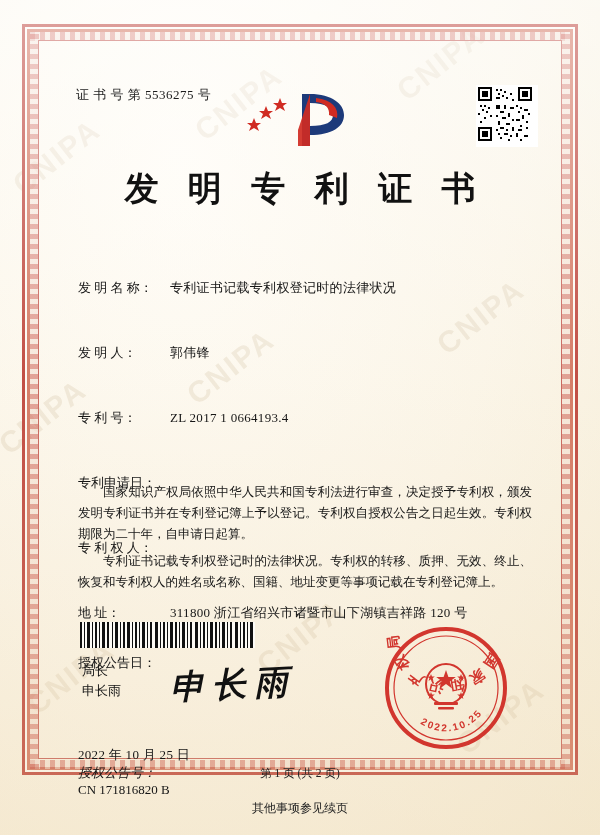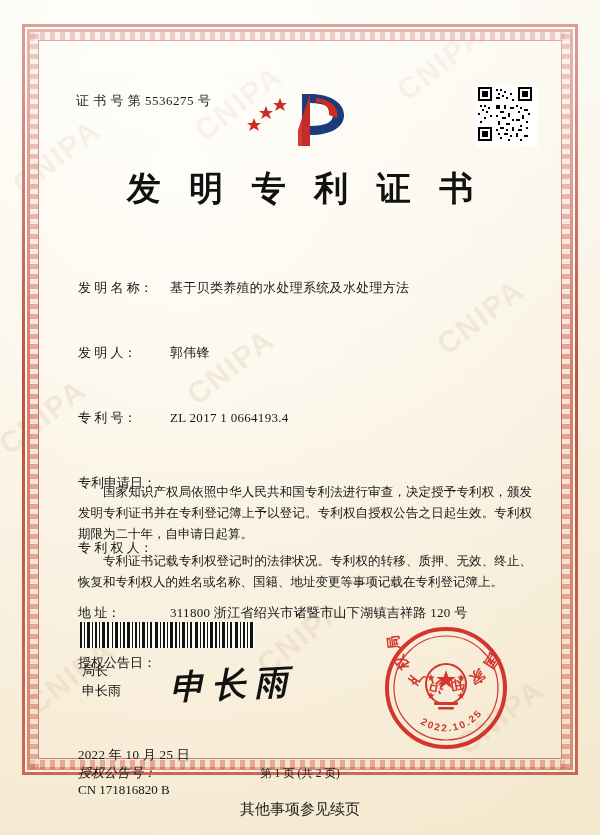--- a/index.html
+++ b/index.html
@@ -72,21 +72,21 @@
   }
   .corner {
     position: absolute;
     width: 26px; height: 26px;
     border: 3px solid #b8332b;
   }
 
   
   .cert-no {
     position: absolute;
-    left: 76px; top: 92px;
+    left: 76px; top: 86px;
     font-size: 13px;
     color: #1c1c1c;
     letter-spacing: .5px;
   }
   .qr {
     position: absolute;
     right: 62px; top: 85px;
     width: 58px; height: 58px;
     background: #ffffff;
     padding: 2px;
@@ -103,21 +103,21 @@
   }
 
   .title {
     position: absolute;
     left: 0; right: 0;
     top: 166px;
     text-align: center;
     font-size: 34px;
     letter-spacing: 10px;
     color: #111;
-    font-family: Liberation Serif, serif;
+    font-family: Liberation Sans, sans-serif;
     font-weight: bold;
     text-indent: 10px;
   }
 
   
   .fields {
     position: absolute;
     left: 78px;
     right: 70px;
     top: 232px;
@@ -214,21 +214,21 @@
     top: 766px;
     text-align: center;
     font-size: 11.5px;
     color: #222;
   }
   .footer-note {
     position: absolute;
     left: 0; right: 0;
     top: 800px;
     text-align: center;
-    font-size: 15px;
+    font-size: 12px;
     color: #222;
   }
 </style>
 </head>
 <body>
 
 <div class="page">
 
   <div class="watermark" style="left:6px;  top:140px;">CNIPA</div>
   <div class="watermark" style="left:188px; top:86px;">CNIPA</div>
@@ -337,21 +337,21 @@
       <path d="M76,14 C92,16 99,24 97,34 L89,31 C90,24 85,19 76,18 Z" fill="#d02b22"></path>
       <path d="M58,46 L70,10 L70,62 L58,62 Z" fill="#d02b22" opacity="0.92"></path>
     </svg>
   </div>
 
   <div class="title">发 明 专 利 证 书</div>
 
   <div class="fields">
     <div class="row">
       <span class="label">发 明 名 称：</span>
-      <span class="value">基于贝类养殖的水处理系统及水处理方法</span>
+      <span class="value">专利证书记载专利权登记时的法律状况</span>
     </div>
     <div class="row">
       <span class="label">发 明 人：</span>
       <span class="value">郭伟锋</span>
     </div>
     <div class="row">
       <span class="label">专 利 号：</span>
       <span class="value">ZL 2017 1 0664193.4</span>
     </div>
     <div class="row">

